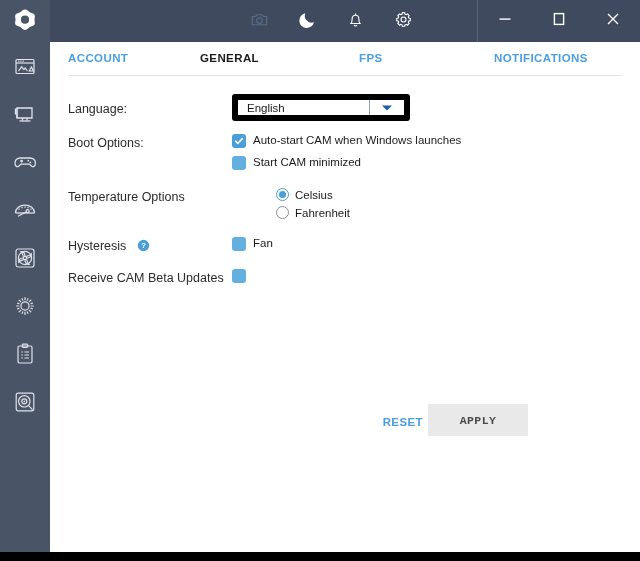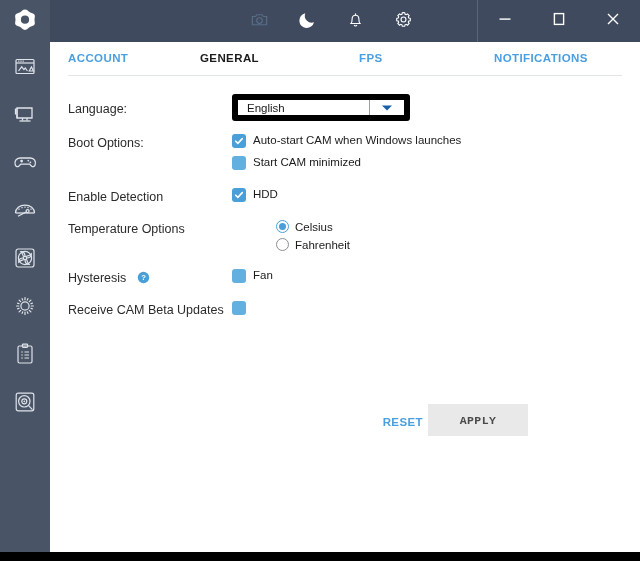--- a/index.html
+++ b/index.html
@@ -518,33 +518,20 @@
             </span>
             <span class="cb-label">Auto-start CAM when Windows launches</span>
           </div>
           <div class="cb-row">
             <span class="checkbox unchecked"></span>
             <span class="cb-label">Start CAM minimized</span>
           </div>
         </div>
       </div>
 
-      <div class="row" style="height:32px;">
-        <div class="row-label" style="top:2px;">Enable Detection</div>
-        <div class="row-control" style="top:0;">
-          <div class="cb-row">
-            <span class="checkbox">
-              <svg width="10" height="10" viewBox="0 0 10 10" fill="none" stroke="#ffffff" stroke-width="1.6" stroke-linecap="round">
-                <path d="M1.7 5.2 L3.9 7.4 L8.3 2.6"></path>
-              </svg>
-            </span>
-            <span class="cb-label">HDD</span>
-          </div>
-        </div>
-      </div>
 
       <div class="row" style="height:49px;">
         <div class="row-label" style="top:2px;">Temperature Options</div>
         <div class="row-control" style="top:0;">
           <div class="rb-row">
             <span class="radio selected">
               <span class="radio-dot"></span>
             </span>
             <span class="rb-label">Celsius</span>
           </div>

